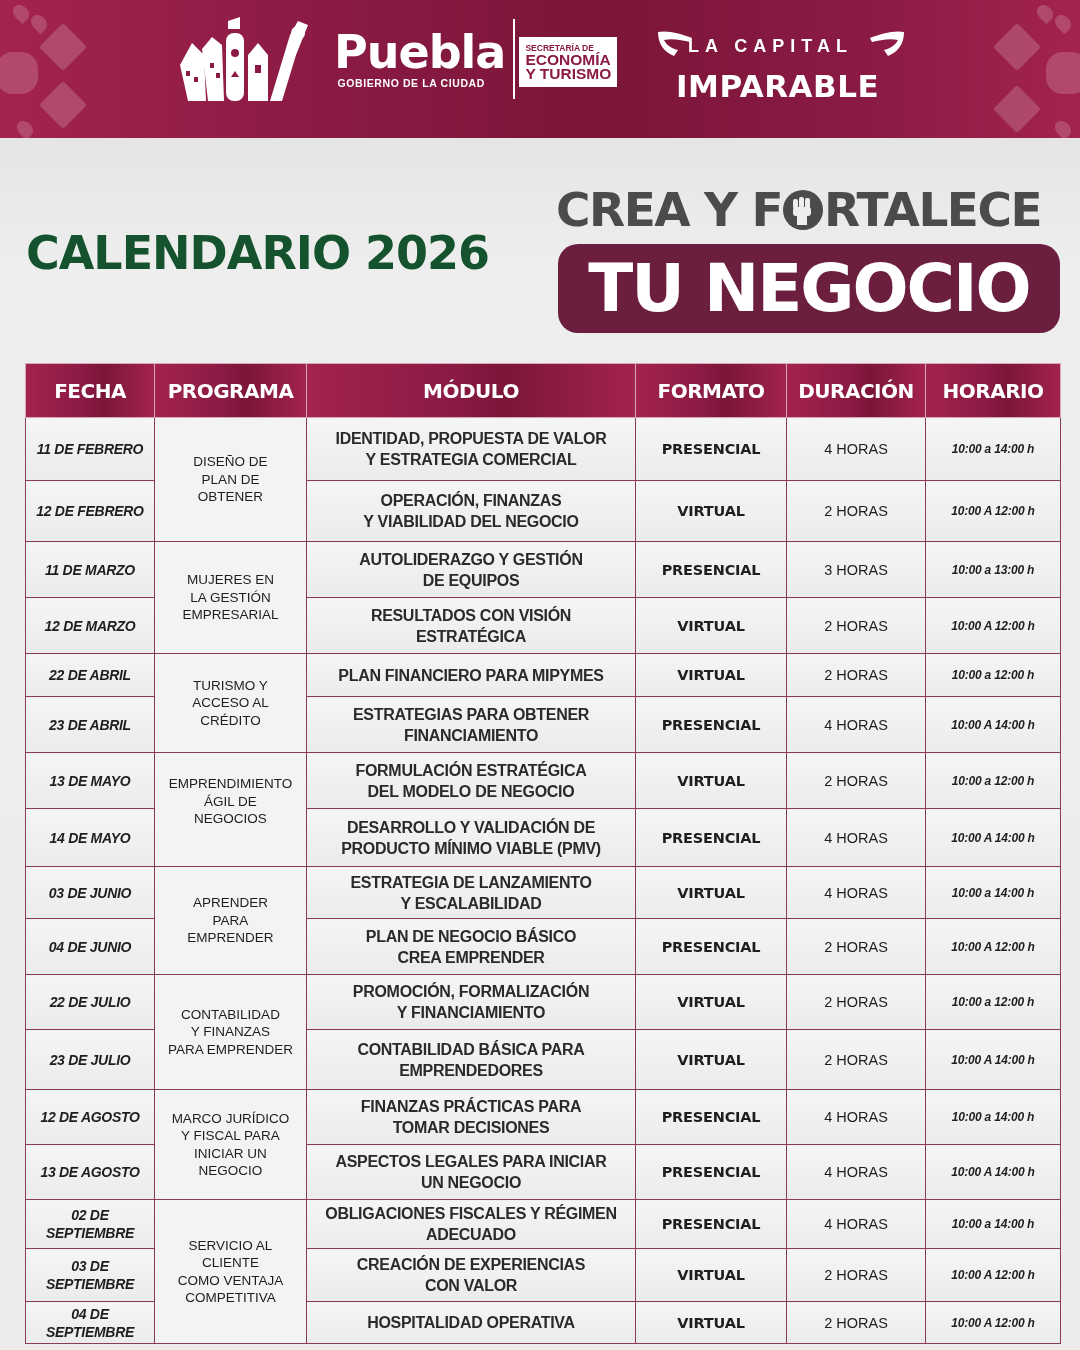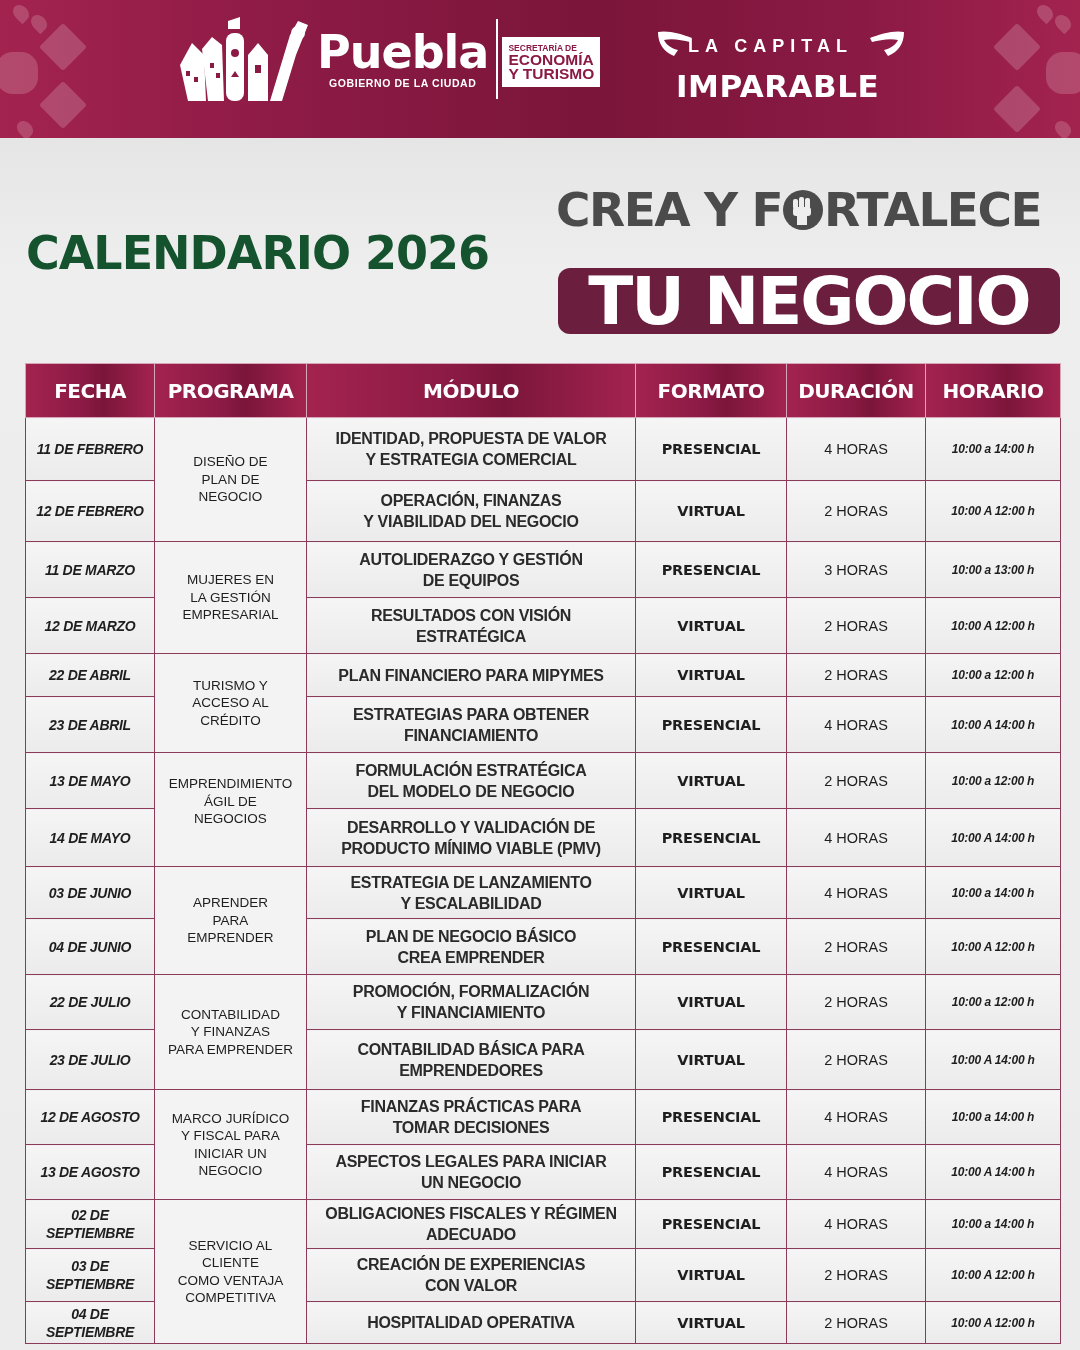--- a/index.html
+++ b/index.html
@@ -29,20 +29,21 @@
   .drop {
     position: absolute; width: 14px; height: 18px; background: rgba(255,255,255,0.18);
     border-radius: 50% 50% 50% 0; transform: rotate(-45deg);
   }
   .logo-group { position: absolute; left: 178px; top: 14px; height: 90px; display: flex; align-items: center; }
   .city-icon { width: 135px; height: 88px; }
   .puebla-text { margin-left: 4px; display: flex; flex-direction: column; align-items: center; }
   .puebla-word {
     color: #fff; font-weight: 900; font-size: 46px; letter-spacing: -1px; line-height: 46px;
     font-family: "DejaVu Sans", sans-serif;
+    margin-left: 17px;
   }
   .gobierno {
     color: #fff; font-weight: 700; font-size: 10.5px; letter-spacing: 0.6px; margin-top: 2px;
   }
   .logo-divider { width: 2px; height: 80px; background: #fff; margin: 0 4px 0 8px; }
   .secretaria-box {
     background: #fff; padding: 4px 6px 3px 6px; display: flex; flex-direction: column; line-height: 1;
     height: 50px; justify-content: center; margin-top: 6px;
   }
   .sec-small { color: #8a1a44; font-size: 8.5px; font-weight: 700; }
@@ -68,22 +69,22 @@
     position: absolute; left: 556px; top: 182px; width: 500px; color: #4b4b4b; font-size: 47px;
     font-weight: 900; letter-spacing: -1.5px; font-family: "DejaVu Sans", sans-serif; white-space: nowrap;
     display: flex; align-items: center;
   }
   .fist-o {
     display: inline-block; width: 40px; height: 40px; border-radius: 50%; background: #4b4b4b;
     position: relative; margin: 0 1px;
   }
   .fist-o svg { position: absolute; left: 6px; top: 5px; }
   .negocio-box {
-    position: absolute; left: 558px; top: 244px; width: 502px; height: 66px; background: #6c1e3e;
-    border-radius: 12px; display: flex; align-items: center; justify-content: center; margin-top: 24px;
+    position: absolute; left: 558px; top: 244px; width: 502px; height: 89px; background: #6c1e3e;
+    border-radius: 20px; display: flex; align-items: center; justify-content: center;
   }
   .negocio-text {
     color: #fff; font-size: 66px; font-weight: 900; letter-spacing: -2px; font-family: "DejaVu Sans", sans-serif;
   }
 
   
   .table-wrap { position: absolute; left: 25px; top: 363px; width: 1035px; }
   table { border-collapse: collapse; width: 1035px; table-layout: fixed; }
   th {
     background: linear-gradient(90deg, #a3234f 0%, #8a1a44 45%, #7b1539 60%, #a3234f 100%);
@@ -210,21 +211,21 @@
         <th>DURACIÓN</th>
         <th>HORARIO</th>
       </tr>
     </thead>
     <tbody>
 
       <tr style="height:63px">
         <td class="fecha ml">11 DE FEBRERO</td>
         <td class="programa ml" rowspan="2">DISEÑO DE
 PLAN DE
-NEGOCIO</td>
+OBTENER</td>
         <td class="modulo ml">IDENTIDAD, PROPUESTA DE VALOR
 Y ESTRATEGIA COMERCIAL</td>
         <td class="formato">PRESENCIAL</td>
         <td class="duracion">4 HORAS</td>
         <td class="horario">10:00 a 14:00 h</td>
       </tr>
       <tr style="height:61px">
         <td class="fecha ml">12 DE FEBRERO</td>
         <td class="modulo ml">OPERACIÓN, FINANZAS
 Y VIABILIDAD DEL NEGOCIO</td>

